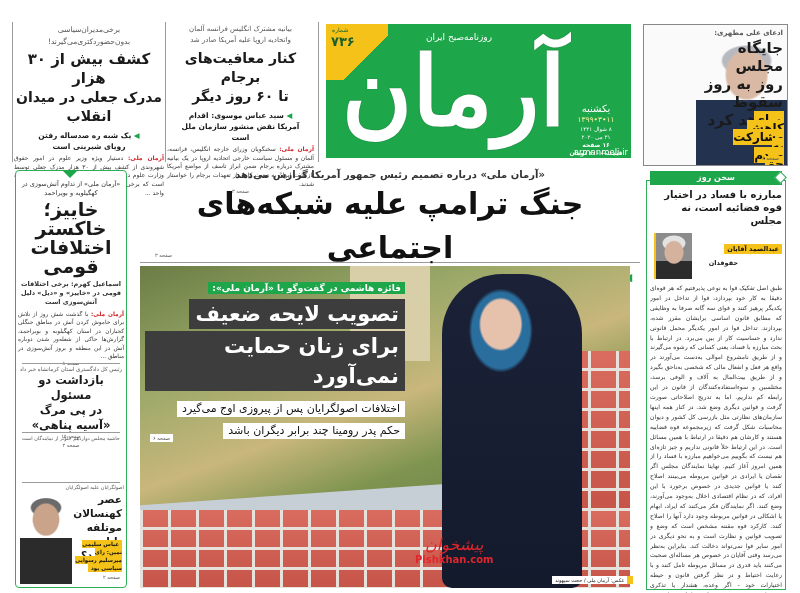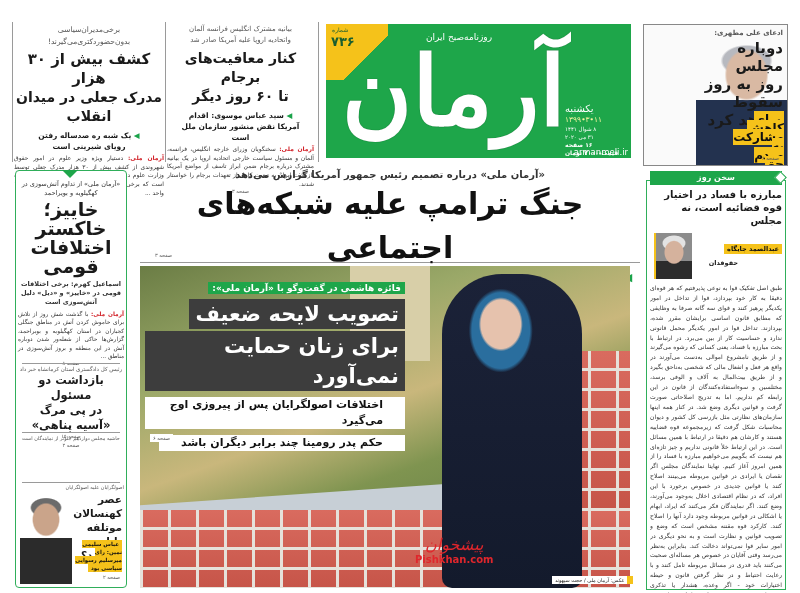--- a/index.html
+++ b/index.html
@@ -19,21 +19,21 @@
   #masthead { left: 326px; top: 24px; width: 305px; height: 134px; background: #1ea64a; overflow: hidden; }
   #issue-badge { left: 0; top: 0; width: 62px; height: 56px; background: linear-gradient(135deg, #f5c21a 0 62%, transparent 62%); }
   #logo-text { position: absolute; left: 40px; top: 6px; width: 200px; height: 124px; font-family: "DejaVu Serif", serif; font-size: 96px; font-weight: bold; color: #ffffff; line-height: 124px; text-align: center; letter-spacing: -6px; text-shadow: 0 0 1px #0a5a24; }
 
   .photo { background: linear-gradient(160deg, #6b7d45 0%, #9aa868 25%, #c9b77c 45%, #7f9450 60%, #4d6a3c 100%); }
   .bricks { background:
       repeating-linear-gradient(0deg, #e6e1da 0 3px, transparent 3px 20px),
       repeating-linear-gradient(90deg, #e6e1da 0 3px, transparent 3px 28px),
       linear-gradient(180deg, #d96b5f, #c65448); }
   .dark-block { background: #3d3d3d; color: #ffffff; font-weight: bold; display: inline-block; padding: 0 6px; }
-  .white-block { background: #ffffff; color: #111; font-weight: bold; display: inline-block; padding: 0 22px; }
+  .white-block { background: #ffffff; color: #111; font-weight: normal; display: inline-block; padding: 0 5px; }
   .yellow-hl { background: #f5c21a; color: #111; font-weight: bold; padding: 1px 3px; }
 </style>
 </head>
 <body>
 
 <div class="vrule" style="left:12px; top:22px; height:140px;"></div>
 <div class="vrule" style="left:165px; top:22px; height:140px;"></div>
 <div class="abs c" style="left:14px; top:24px; width:150px;">
   <div class="kicker" style="font-size:7.5px; line-height:12px; padding:0 22px;">برخی‌مدیران‌سیاسی بدون‌حضور‌دکتری‌می‌گیرند!</div>
   <div style="font-weight:bold; font-size:15px; line-height:19px; margin-top:2px;">
@@ -68,36 +68,36 @@
   </div>
   <div class="tiny">صفحه ۳</div>
 </div>
 
 <div class="abs" id="masthead">
   <div class="abs" id="issue-badge"></div>
   <div class="abs" style="left:6px; top:2px; font-size:6px; color:#1a5e2e;">شماره</div>
   <div class="abs" style="left:5px; top:10px; font-size:13px; font-weight:bold; color:#1a5e2e;">۷۳۶</div>
   <div id="logo-text">آرمان ملی</div>
   <div class="abs" style="left:100px; top:8px; font-size:9px; color:#ffffff;">روزنامه‌صبح ایران</div>
-  <div class="abs" style="right:4px; top:78px; width:62px; text-align:left; color:#ffffff;">
+  <div class="abs" style="right:4px; top:78px; width:62px; text-align:center; color:#ffffff;">
     <div style="font-size:10px; line-height:13px;">یکشنبه</div>
     <div style="font-size:7.5px; line-height:10px; color:#f5f5a0;">۱۱•۳•۱۳۹۹</div>
     <div style="font-size:5.5px; line-height:8px;">۸ شوال ۱۴۴۱</div>
     <div style="font-size:5.5px; line-height:8px;">۳۱ می ۲۰۲۰</div>
     <div style="font-size:6px; line-height:8px; font-weight:bold;">۱۶ صفحه</div>
     <div style="font-size:6px; line-height:8px; font-weight:bold;">قیمت-۲۰۰۰ تومان</div>
   </div>
   <div class="abs" style="right:3px; bottom:1px; font-size:8.5px; color:#ffffff; direction:ltr;">armanmeli.ir</div>
 </div>
 
 <div class="abs" style="left:643px; top:24px; width:145px; height:142px; border:1px solid #888; overflow:hidden; background:#fafafa;">
   <div class="abs" style="left:52px; top:14px; width:92px; height:128px; background:radial-gradient(ellipse 22px 26px at 55% 28%, #d9b9a3 0 90%, transparent 100%), radial-gradient(ellipse 26px 16px at 55% 17%, #b7b9bf 0 90%, transparent 100%), linear-gradient(180deg, transparent 0 48%, #23324f 48%);"></div>
   <div class="abs" style="right:4px; top:4px; font-size:7px; font-weight:bold; color:#555;">ادعای علی مطهری:</div>
   <div class="abs" style="right:4px; top:14px; width:90px; font-weight:bold; font-size:15px; line-height:18px; text-align:right;">
-    <div>دوباره مجلس</div>
+    <div>جایگاه مجلس</div>
     <div>روز به روز</div>
     <div>سقوط</div>
     <div>خواهد کرد</div>
   </div>
   <div class="abs" style="right:3px; top:90px; width:44px; font-size:12px; line-height:9px; text-align:right;">
     <span class="yellow-hl">برای کاهش مشارکت به مردم حق می‌دهم</span>
   </div>
   <div class="abs tiny" style="right:8px; bottom:4px;">صفحه ۶</div>
 </div>
 
@@ -190,17 +190,17 @@
   <span>سخن روز</span>
 </div>
 <div class="abs" style="left:776px; top:173px; width:9px; height:9px; background:#fff; border:1px solid #1ea64a; transform:rotate(45deg);"></div>
 <div class="abs" style="left:650px; top:188px; width:132px; text-align:right;">
   <div style="font-weight:bold; font-size:10px; line-height:13px;">
     <div>مبارزه با فساد در اختیار</div>
     <div>قوه قضائیه است، نه مجلس</div>
   </div>
   <div style="position:relative; height:50px; margin-top:6px;">
     <div class="abs" style="left:4px; top:0; width:38px; height:46px; background:radial-gradient(ellipse 10px 12px at 50% 42%, #d5b29d 0 90%, transparent 100%), radial-gradient(ellipse 12px 8px at 50% 22%, #e3e3e3 0 90%, transparent 100%), linear-gradient(180deg, #8c8c8c 0 60%, #2c2c2c 60%); border-left:2px solid #f5c21a;"></div>
-    <div class="abs" style="right:0; top:12px; font-size:6.5px;"><span class="yellow-hl">عبدالصمد جایگاه</span></div>
+    <div class="abs" style="right:0; top:12px; font-size:6.5px;"><span class="yellow-hl">عبدالصمد آقایان</span></div>
     <div class="abs" style="right:44px; top:26px; font-size:6.5px; font-weight:bold;">حقوقدان</div>
   </div>
   <div class="small" style="text-align:justify; font-size:6.1px; line-height:9.9px; height:338px; overflow:hidden;">طبق اصل تفکیک قوا به نوعی پذیرفتیم که هر قوه‌ای دقیقا به کار خود بپردازد، قوا از تداخل در امور یکدیگر پرهیز کنند و قوای سه گانه صرفا به وظایفی که مطابق قانون اساسی برایشان مقرر شده، بپردازند. تداخل قوا در امور یکدیگر محمل قانونی ندارد و حساسیت کار از بین می‌برد. در ارتباط با بحث مبارزه با فساد، یعنی کسانی که رشوه می‌گیرند و از طریق نامشروع اموالی به‌دست می‌آورند در واقع هر فعل و انفعال مالی که شخصی به‌ناحق بگیرد و از طریق بیت‌المال به آلاف و الوفی برسد، مختلسین و سوءاستفاده‌کنندگان از قانون در این رابطه کم نداریم. اما به تدریج اصلاحاتی صورت گرفت و قوانین دیگری وضع شد. در کنار همه اینها سازمان‌های نظارتی مثل بازرسی کل کشور و دیوان محاسبات شکل گرفت که زیرمجموعه قوه قضاییه هستند و کارشان هم دقیقا در ارتباط با همین مسائل است. در این ارتباط خلأ قانونی نداریم و چیز تازه‌ای هم نیست که بگوییم می‌خواهیم مبارزه با فساد را از همین امروز آغاز کنیم. نهایتا نمایندگان مجلس اگر نقصان یا ایرادی در قوانین مربوطه می‌بینند اصلاح کنند یا قوانین جدیدی در خصوص برخورد با این افراد، که در نظام اقتصادی اخلال به‌وجود می‌آورند، وضع کنند. اگر نمایندگان فکر می‌کنند که ایراد، ابهام یا اشکالی در قوانین مربوطه وجود دارد آنها را اصلاح کنند. کارکرد قوه مقننه مشخص است که وضع و تصویب قوانین و نظارت است و به نحو دیگری در امور سایر قوا نمی‌تواند دخالت کند. بنابراین به‌نظر می‌رسد وقتی آقایان در خصوص هر مساله‌ای صحبت می‌کنند باید قدری در مسائل مربوطه تامل کنند و با رعایت احتیاط و در نظر گرفتن قانون و حیطه اختیارات خود - اگر وعده، هشدار یا تذکری می‌خواهند بدهند - صحبت کنند. اینکه مجلس در خصوص مسائلی مثل مبارزه با فساد نظر بدهد در شرایطی که این مسائل در اختیارش نیست، اساسا دخالت در قوای دیگر محسوب می‌شود و وجاهت قانونی ندارد. طرح این مسائل چنین امری را به</div>
 </div>
 
 </body></html>

